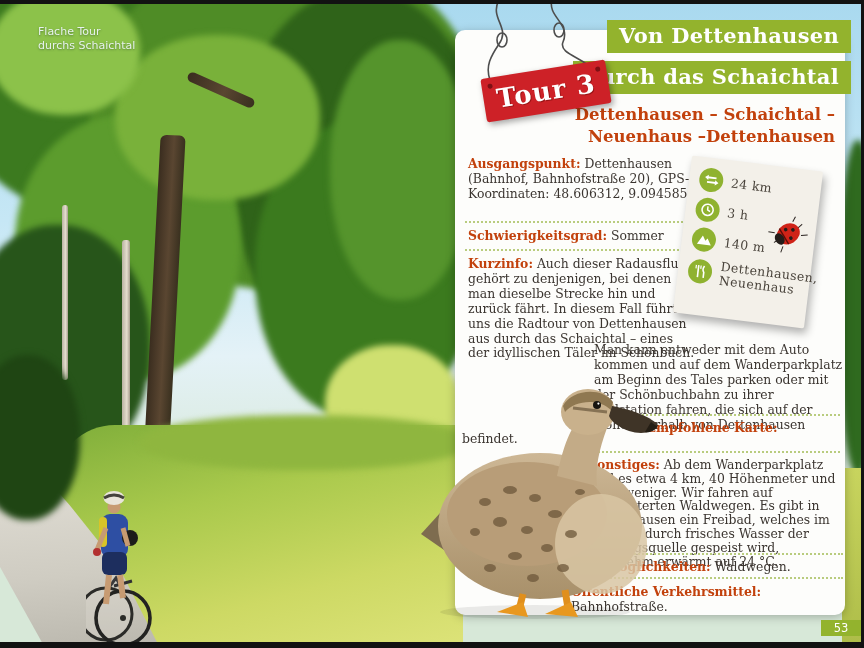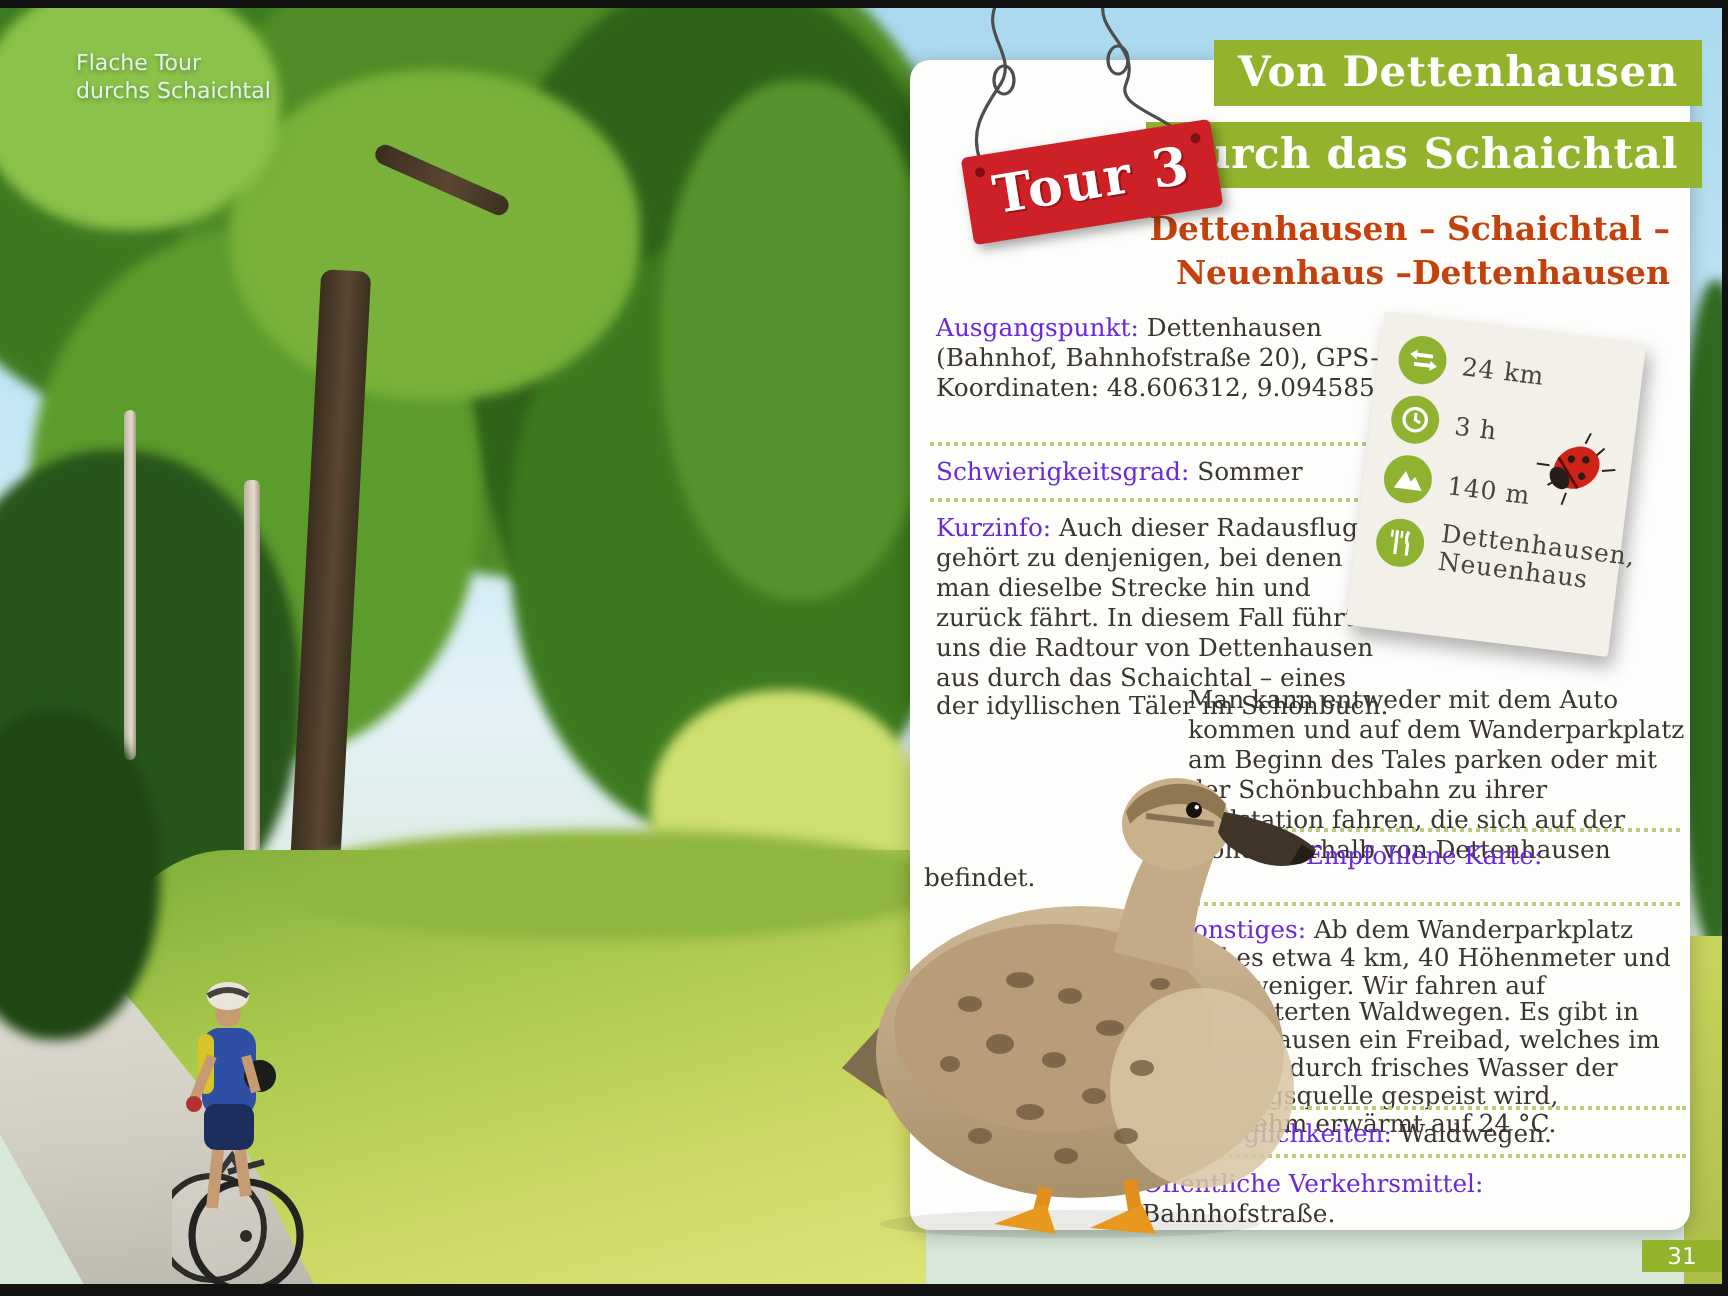--- a/index.html
+++ b/index.html
@@ -19,21 +19,21 @@
         clip-path:polygon(0 14%,16% 4%,34% 26%,58% 58%,78% 100%,22% 100%,0 58%);}
   .photo-overlay-text{position:absolute;left:38px;top:25px;color:rgba(240,248,250,.92);
         font-size:11px;line-height:14px;font-family:"DejaVu Sans","Liberation Sans",sans-serif;
         text-shadow:0 1px 2px rgba(40,70,40,.5);}
 
   
   #card{position:absolute;left:455px;top:30px;width:390px;height:585px;background:#fdfdfb;
         border-radius:10px;box-shadow:0 2px 10px rgba(0,0,0,.25);}
   .abs{position:absolute;}
   .body-txt{font-size:12.4px;line-height:14.9px;color:#3b3530;}
-  .lbl{font-weight:normal;color:#6d28d9;}
+  .lbl{font-weight:bold;color:#c2410c;}
   .dotted{border-top:2px dotted #b9cc7e;height:0;}
 
   
   .banner{position:absolute;right:13px;background:#93b32d;color:#fff;font-weight:bold;
           font-size:21px;padding:3px 12px 5px 12px;letter-spacing:.3px;}
   #route{position:absolute;right:29px;top:104px;text-align:right;color:#c2410c;font-weight:bold;
          font-size:16.5px;line-height:22px;}
   #sign{position:absolute;left:483px;top:69px;width:126px;height:44px;background:#cd2127;
         border-radius:3px;transform:rotate(-9deg);box-shadow:2px 3px 6px rgba(0,0,0,.35);
         display:flex;align-items:center;justify-content:center;}
@@ -285,19 +285,19 @@
     <circle cx="183.4" cy="31.6" r="1.1" fill="#fff"></circle>
     <path d="M197,34 C220,38 237,46 243,53 C239,61 226,63 214,59 C203,55 196,49 194,44 Z" fill="#3f3427"></path>
     <path d="M236,50 C240,53 242,55 243,53 C241,59 234,61 230,60 Z" fill="#241e15"></path>
     <line x1="108" y1="222" x2="104" y2="238" stroke="#e08f1c" stroke-width="7"></line>
     <line x1="150" y1="218" x2="153" y2="236" stroke="#e08f1c" stroke-width="7"></line>
     <path d="M82,240 L108,230 L113,245 Z" fill="#e8981f"></path>
     <path d="M130,242 L156,230 L163,245 Z" fill="#e8981f"></path>
   </svg>
 
   <div class="badge" style="left:3px;top:650px;margin-left:20px;">30</div>
-  <div class="badge" style="left:821px;top:620px;">31</div>
+  <div class="badge" style="left:821px;top:620px;">53</div>
 
   <div class="frame" style="left:0;top:0;width:864px;height:4px;"></div>
   <div class="frame" style="left:0;top:642px;width:864px;height:6px;"></div>
   <div class="frame" style="left:861px;top:0;width:3px;height:648px;"></div>
 
 </div>
 
 </body></html>

